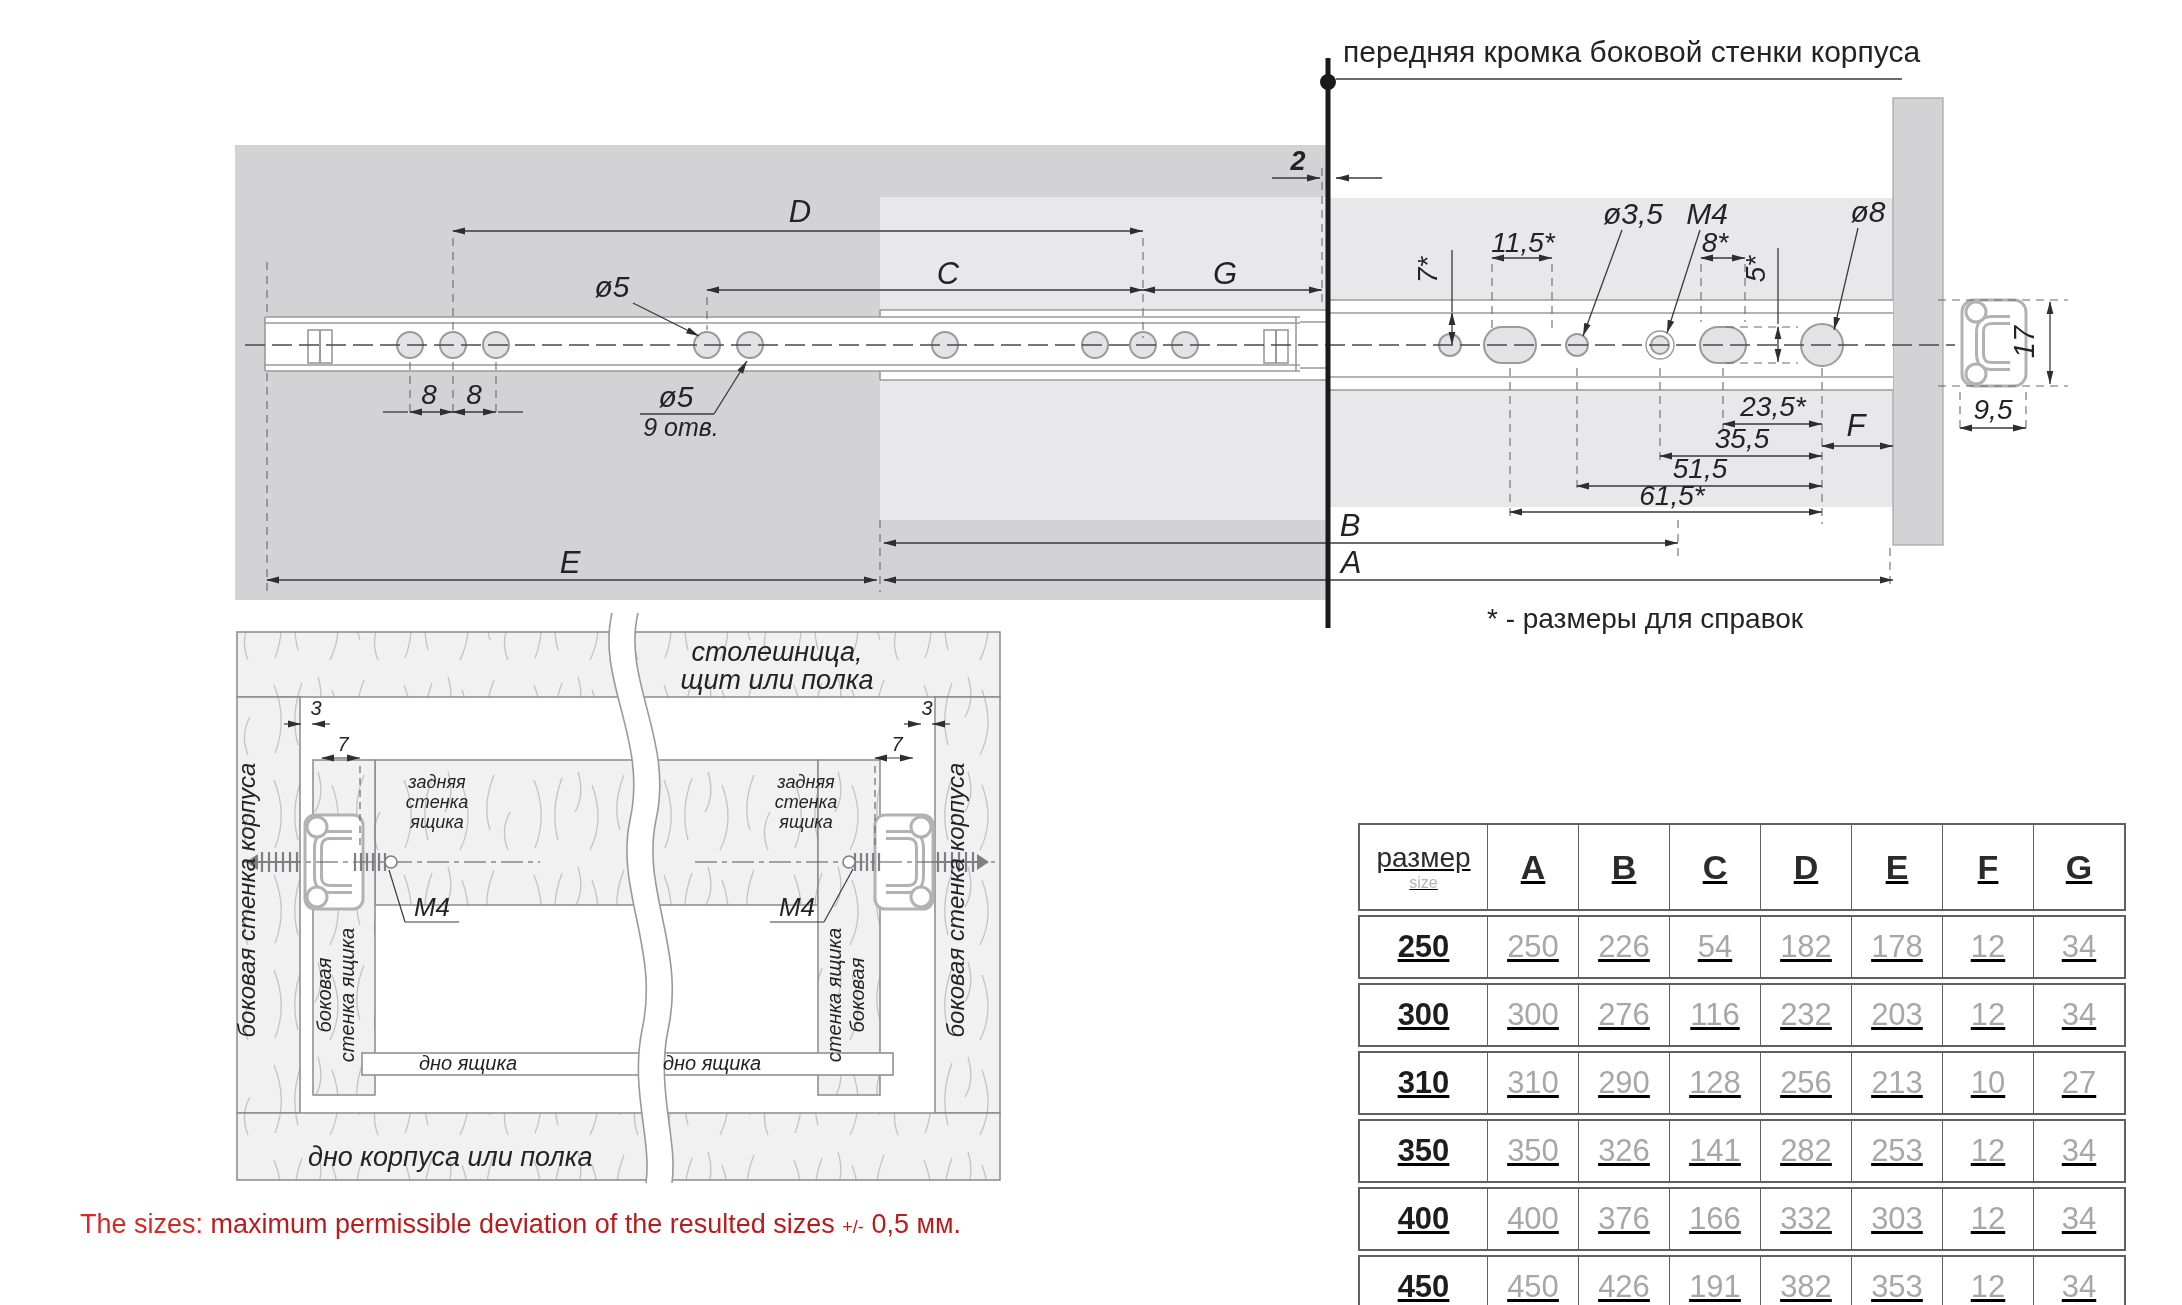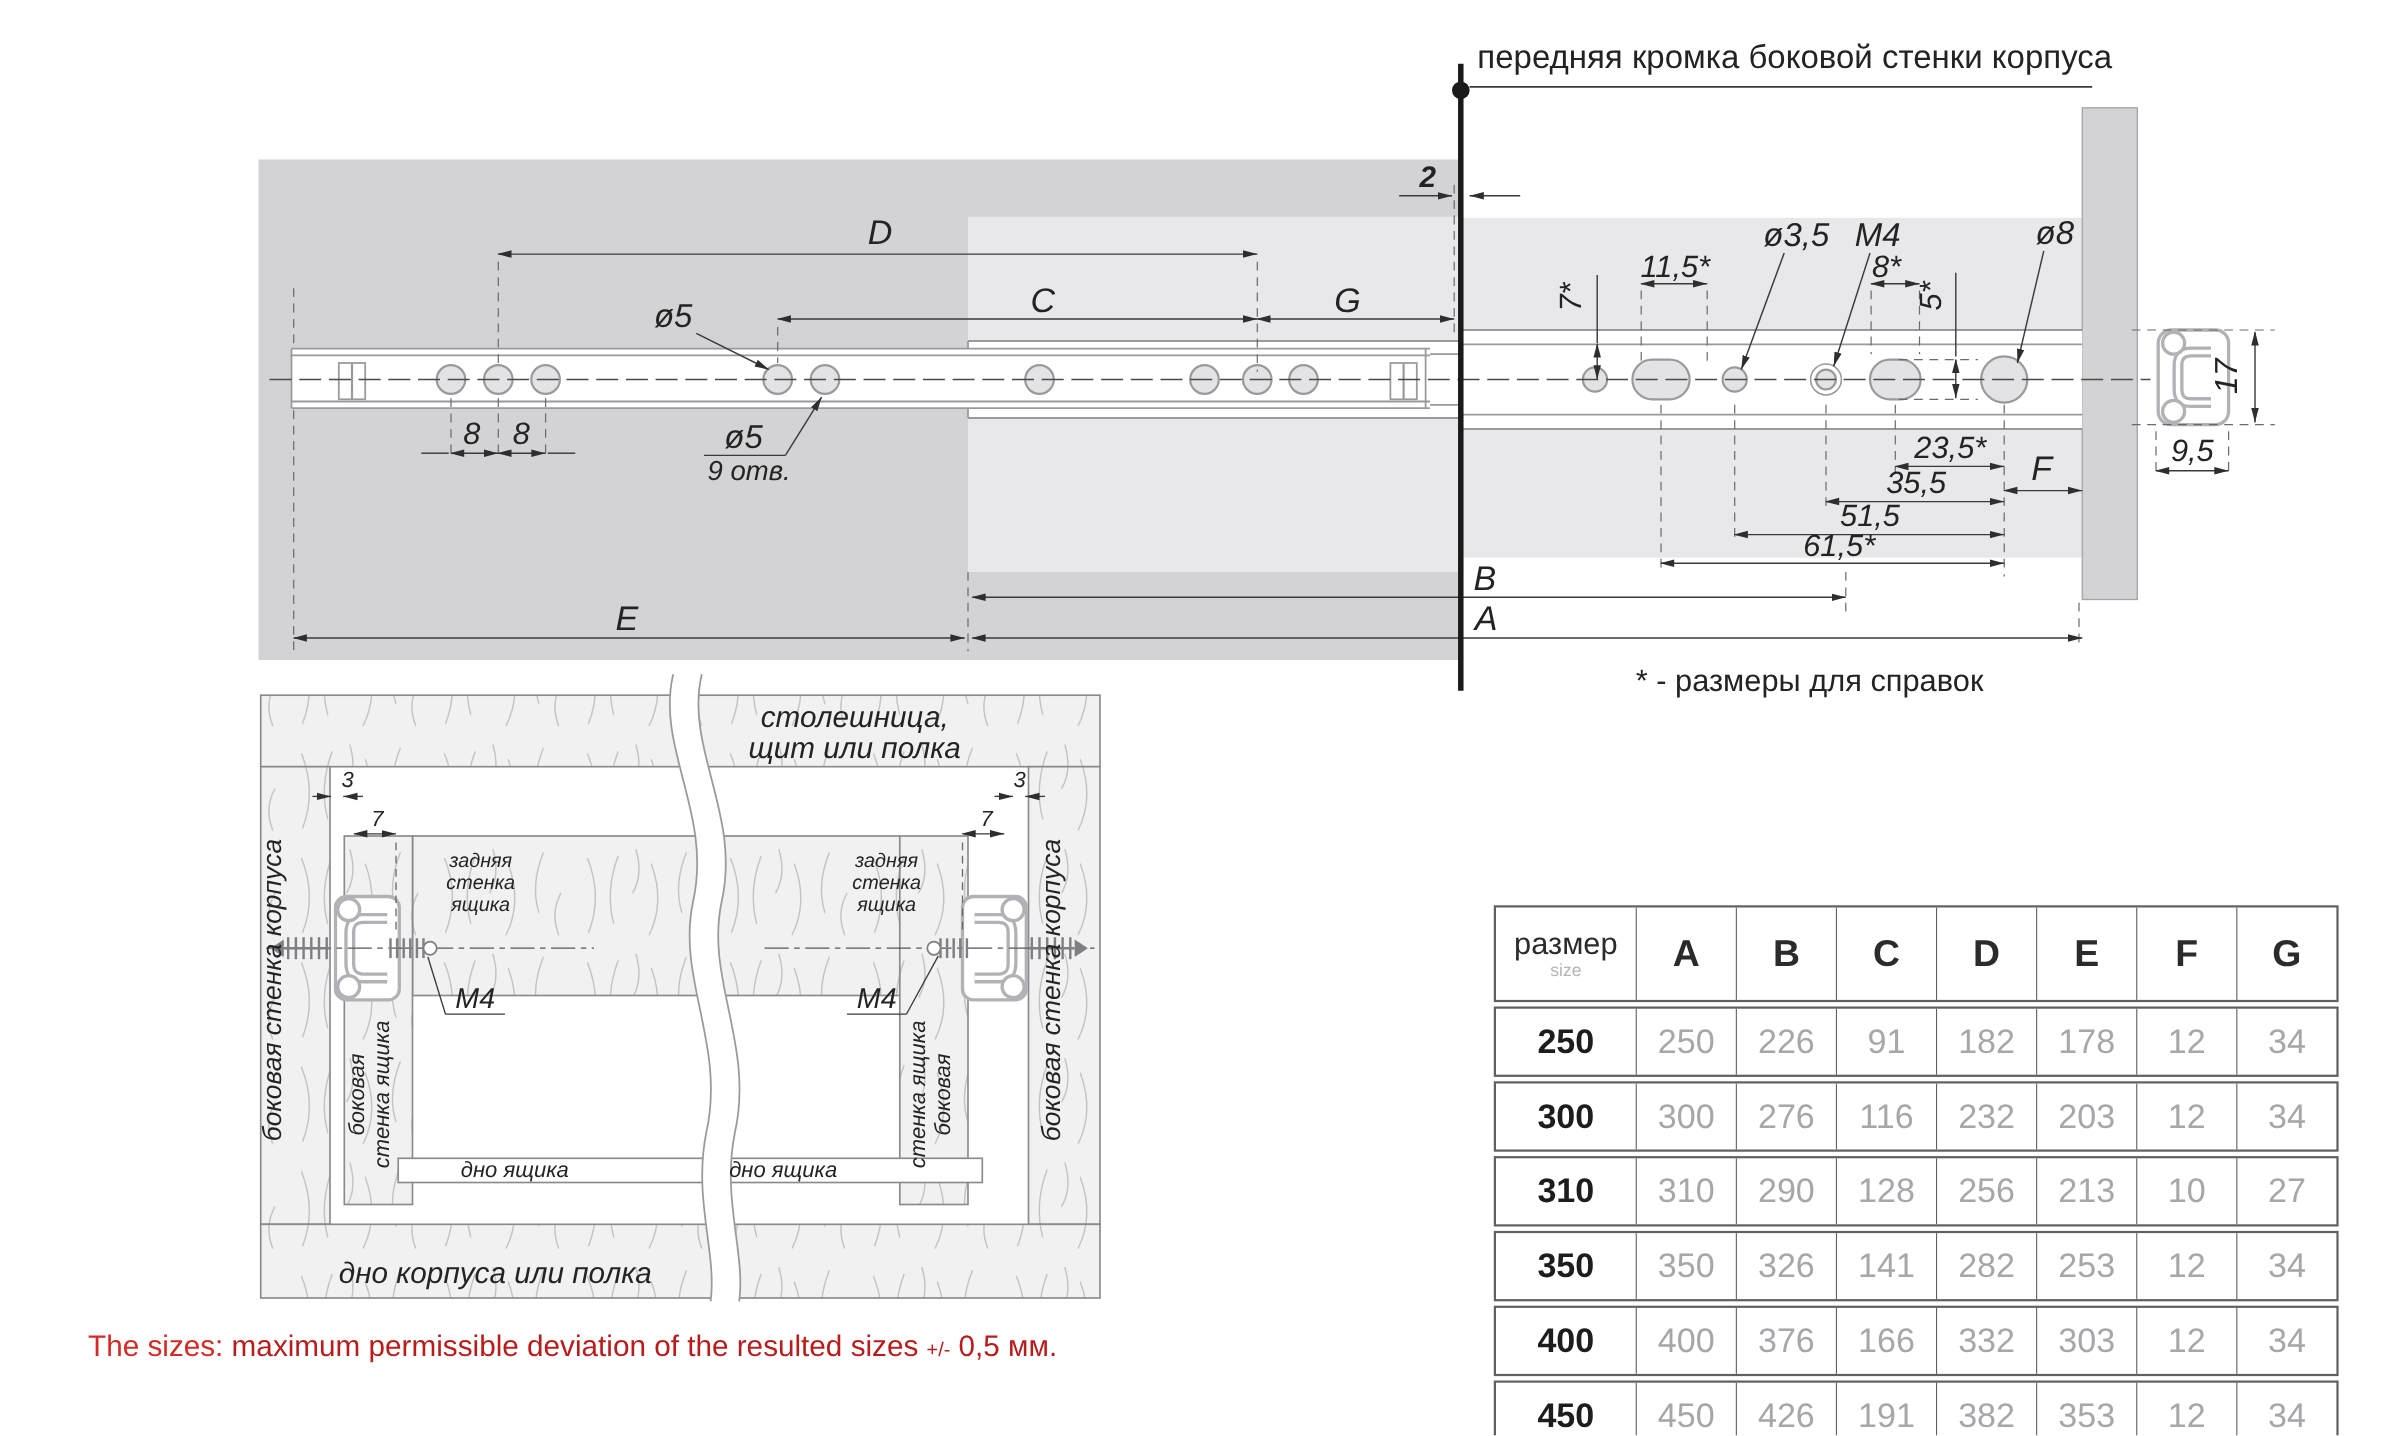--- a/index.html
+++ b/index.html
@@ -4,21 +4,21 @@
 <style>
   html,body{margin:0;padding:0;background:#fff;}
   #stage{position:relative;width:2182px;height:1305px;background:#fff;overflow:hidden;
          font-family:"Liberation Sans",sans-serif;}
   svg{position:absolute;left:0;top:0;}
   .tx{font-family:"Liberation Sans",sans-serif;fill:#232323;}
   .it{font-style:italic;}
   .bd{font-weight:bold;}
   
   .dim-table{position:absolute;left:1358px;top:823px;}
-  .t-row{display:flex;border:2px solid #606064;margin-bottom:4px;background:#fff;box-sizing:border-box;}
+  .t-row{display:flex;border:2px solid #606064;margin-bottom:4px;background:#fff;box-sizing:border-box;text-decoration:underline;}
   .t-head{height:88px;}
   .t-body{height:64px;text-align:right;}
   .t-cell{width:91px;display:flex;align-items:center;justify-content:center;
           border-left:1.6px solid #606064;box-sizing:border-box;}
   .t-first{width:127px;border-left:none;flex-direction:column;}
   .th-ru{font-size:28px;color:#2b2b2b;}
   .th-en{font-size:16px;color:#b5b5b8;}
   .t-col{font-size:34px;font-weight:bold;color:#2b2b2b;}
   .t-size{font-size:31px;font-weight:bold;color:#1d1d1d;}
   .t-val{font-size:31px;color:#a7a7ab;}
@@ -343,21 +343,21 @@
     <div class="t-cell t-col">D</div>
     <div class="t-cell t-col">E</div>
     <div class="t-cell t-col">F</div>
     <div class="t-cell t-col">G</div>
   </div>
 
   <div class="t-row t-body">
     <div class="t-cell t-first t-size">250</div>
     <div class="t-cell t-val">250</div>
     <div class="t-cell t-val">226</div>
-    <div class="t-cell t-val">91</div>
+    <div class="t-cell t-val">54</div>
     <div class="t-cell t-val">182</div>
     <div class="t-cell t-val">178</div>
     <div class="t-cell t-val">12</div>
     <div class="t-cell t-val">34</div>
   </div>
   <div class="t-row t-body">
     <div class="t-cell t-first t-size">300</div>
     <div class="t-cell t-val">300</div>
     <div class="t-cell t-val">276</div>
     <div class="t-cell t-val">116</div>

